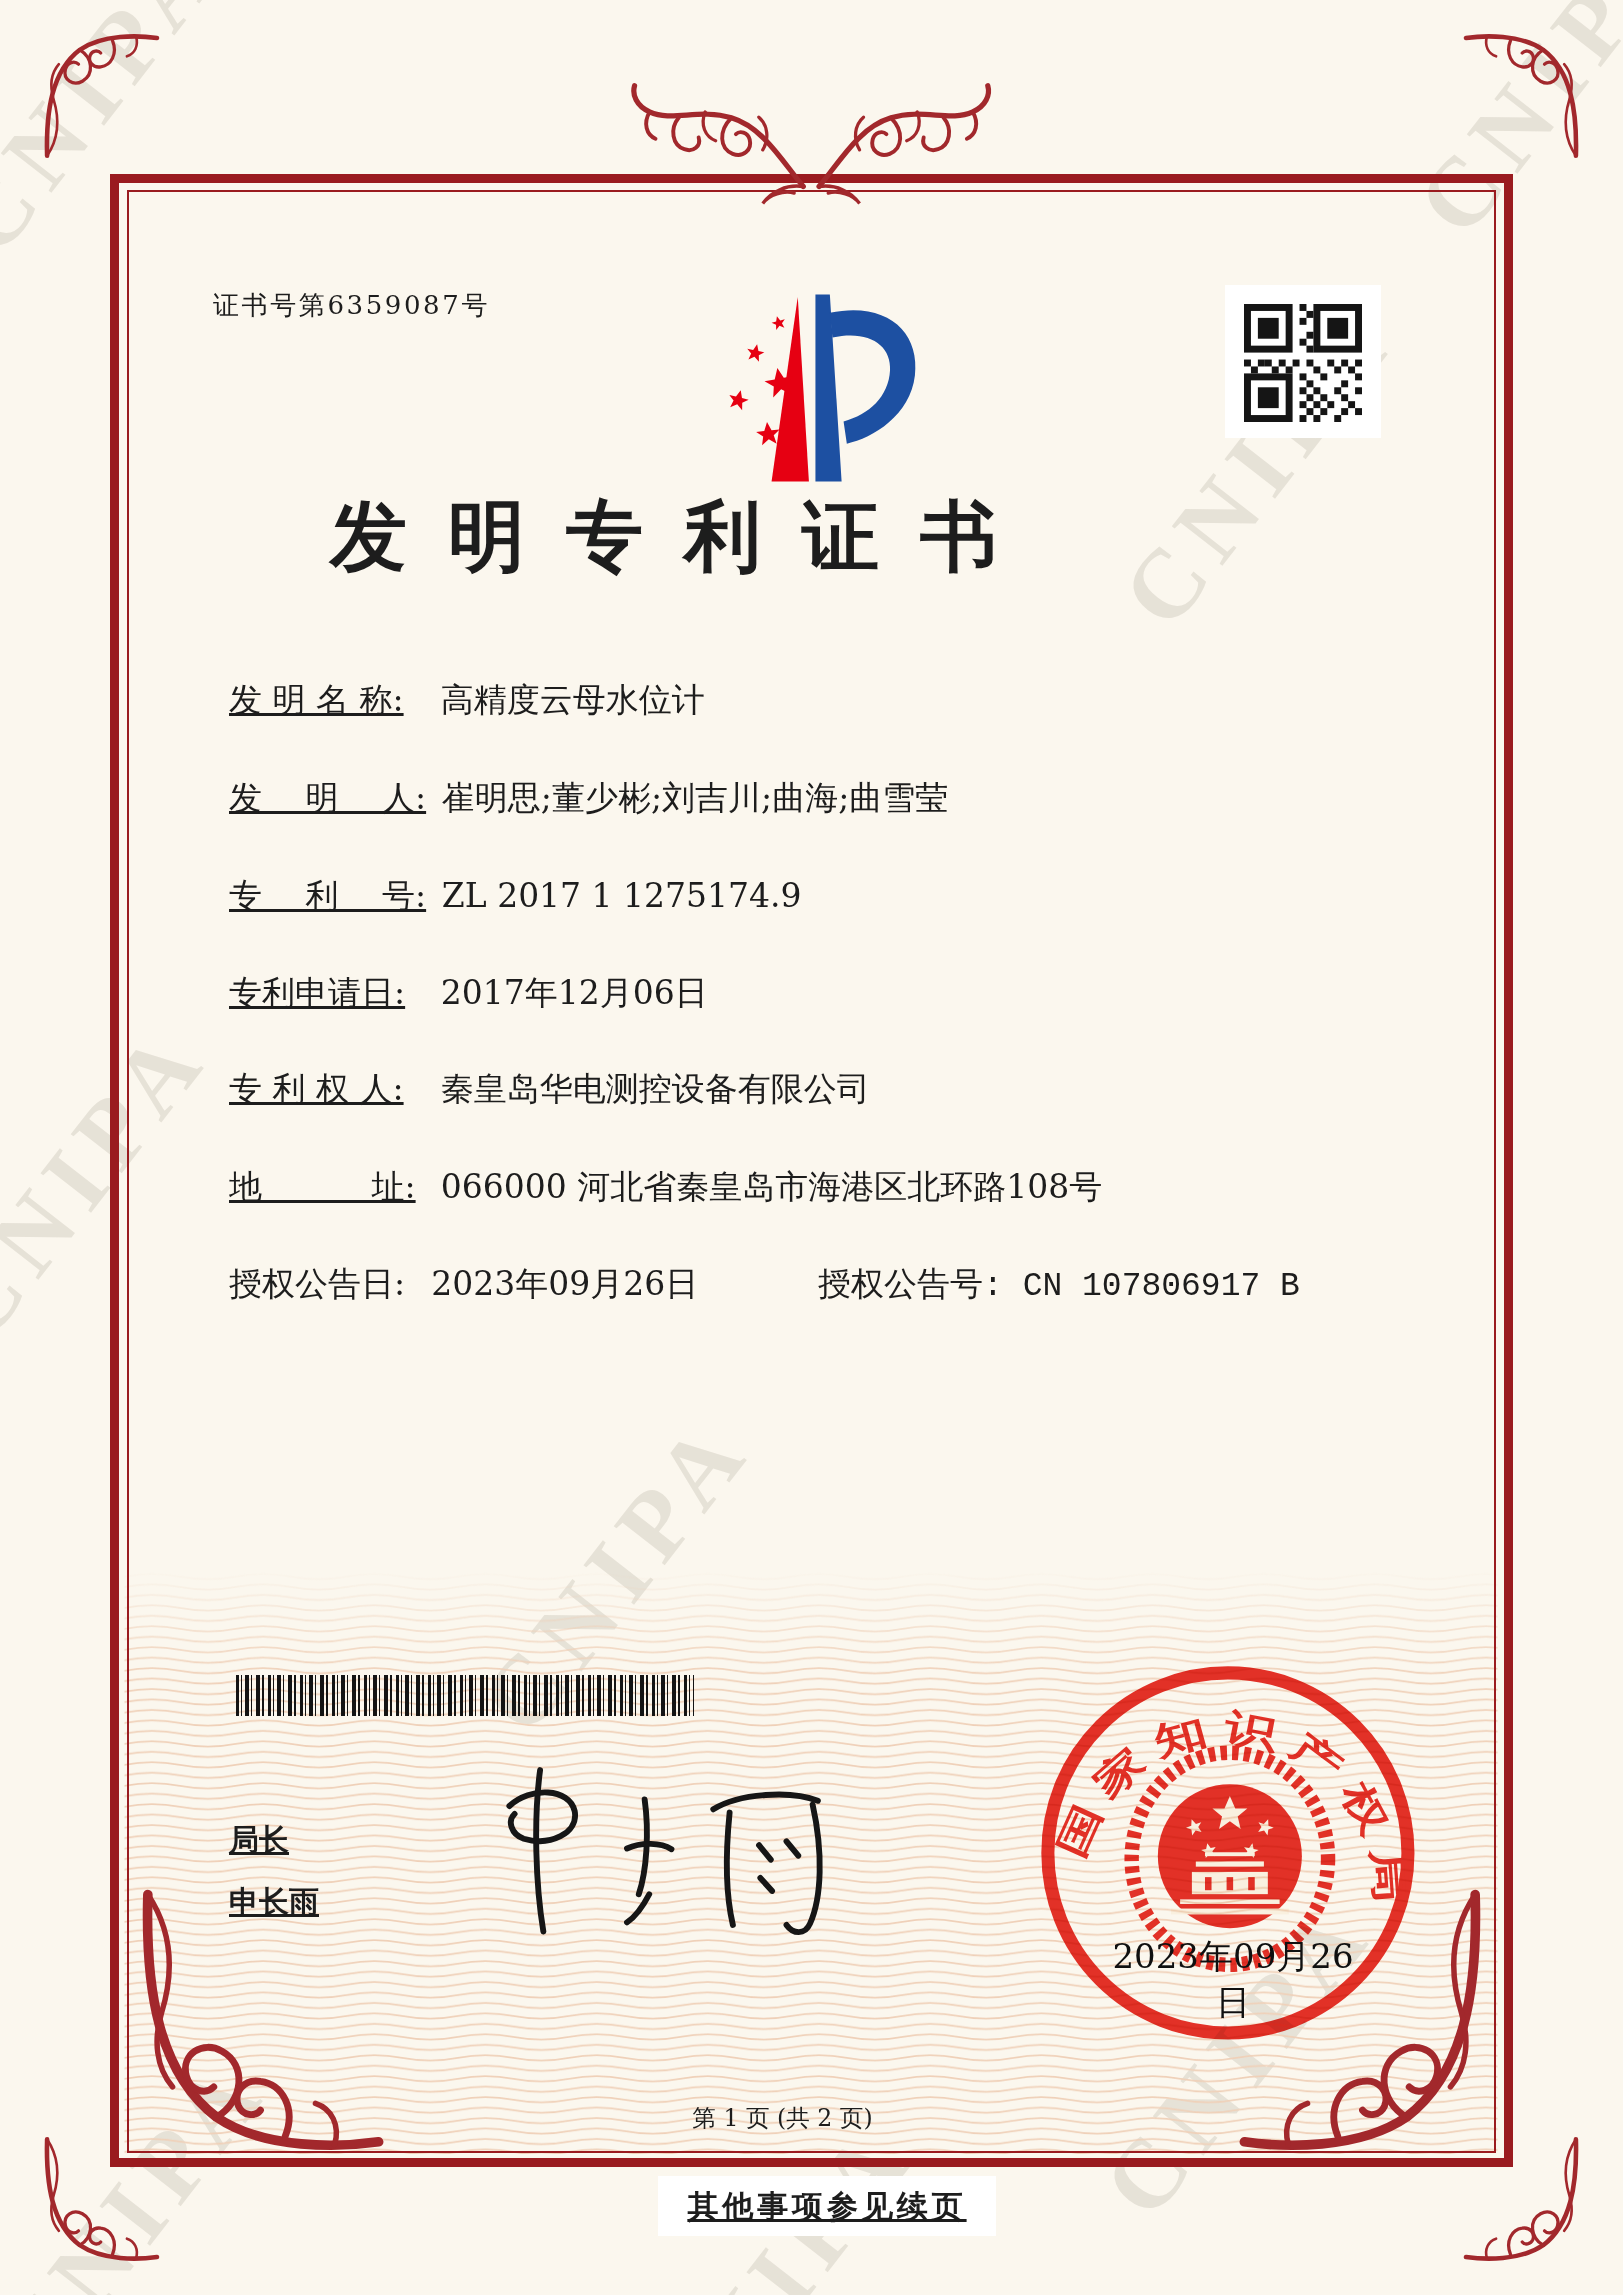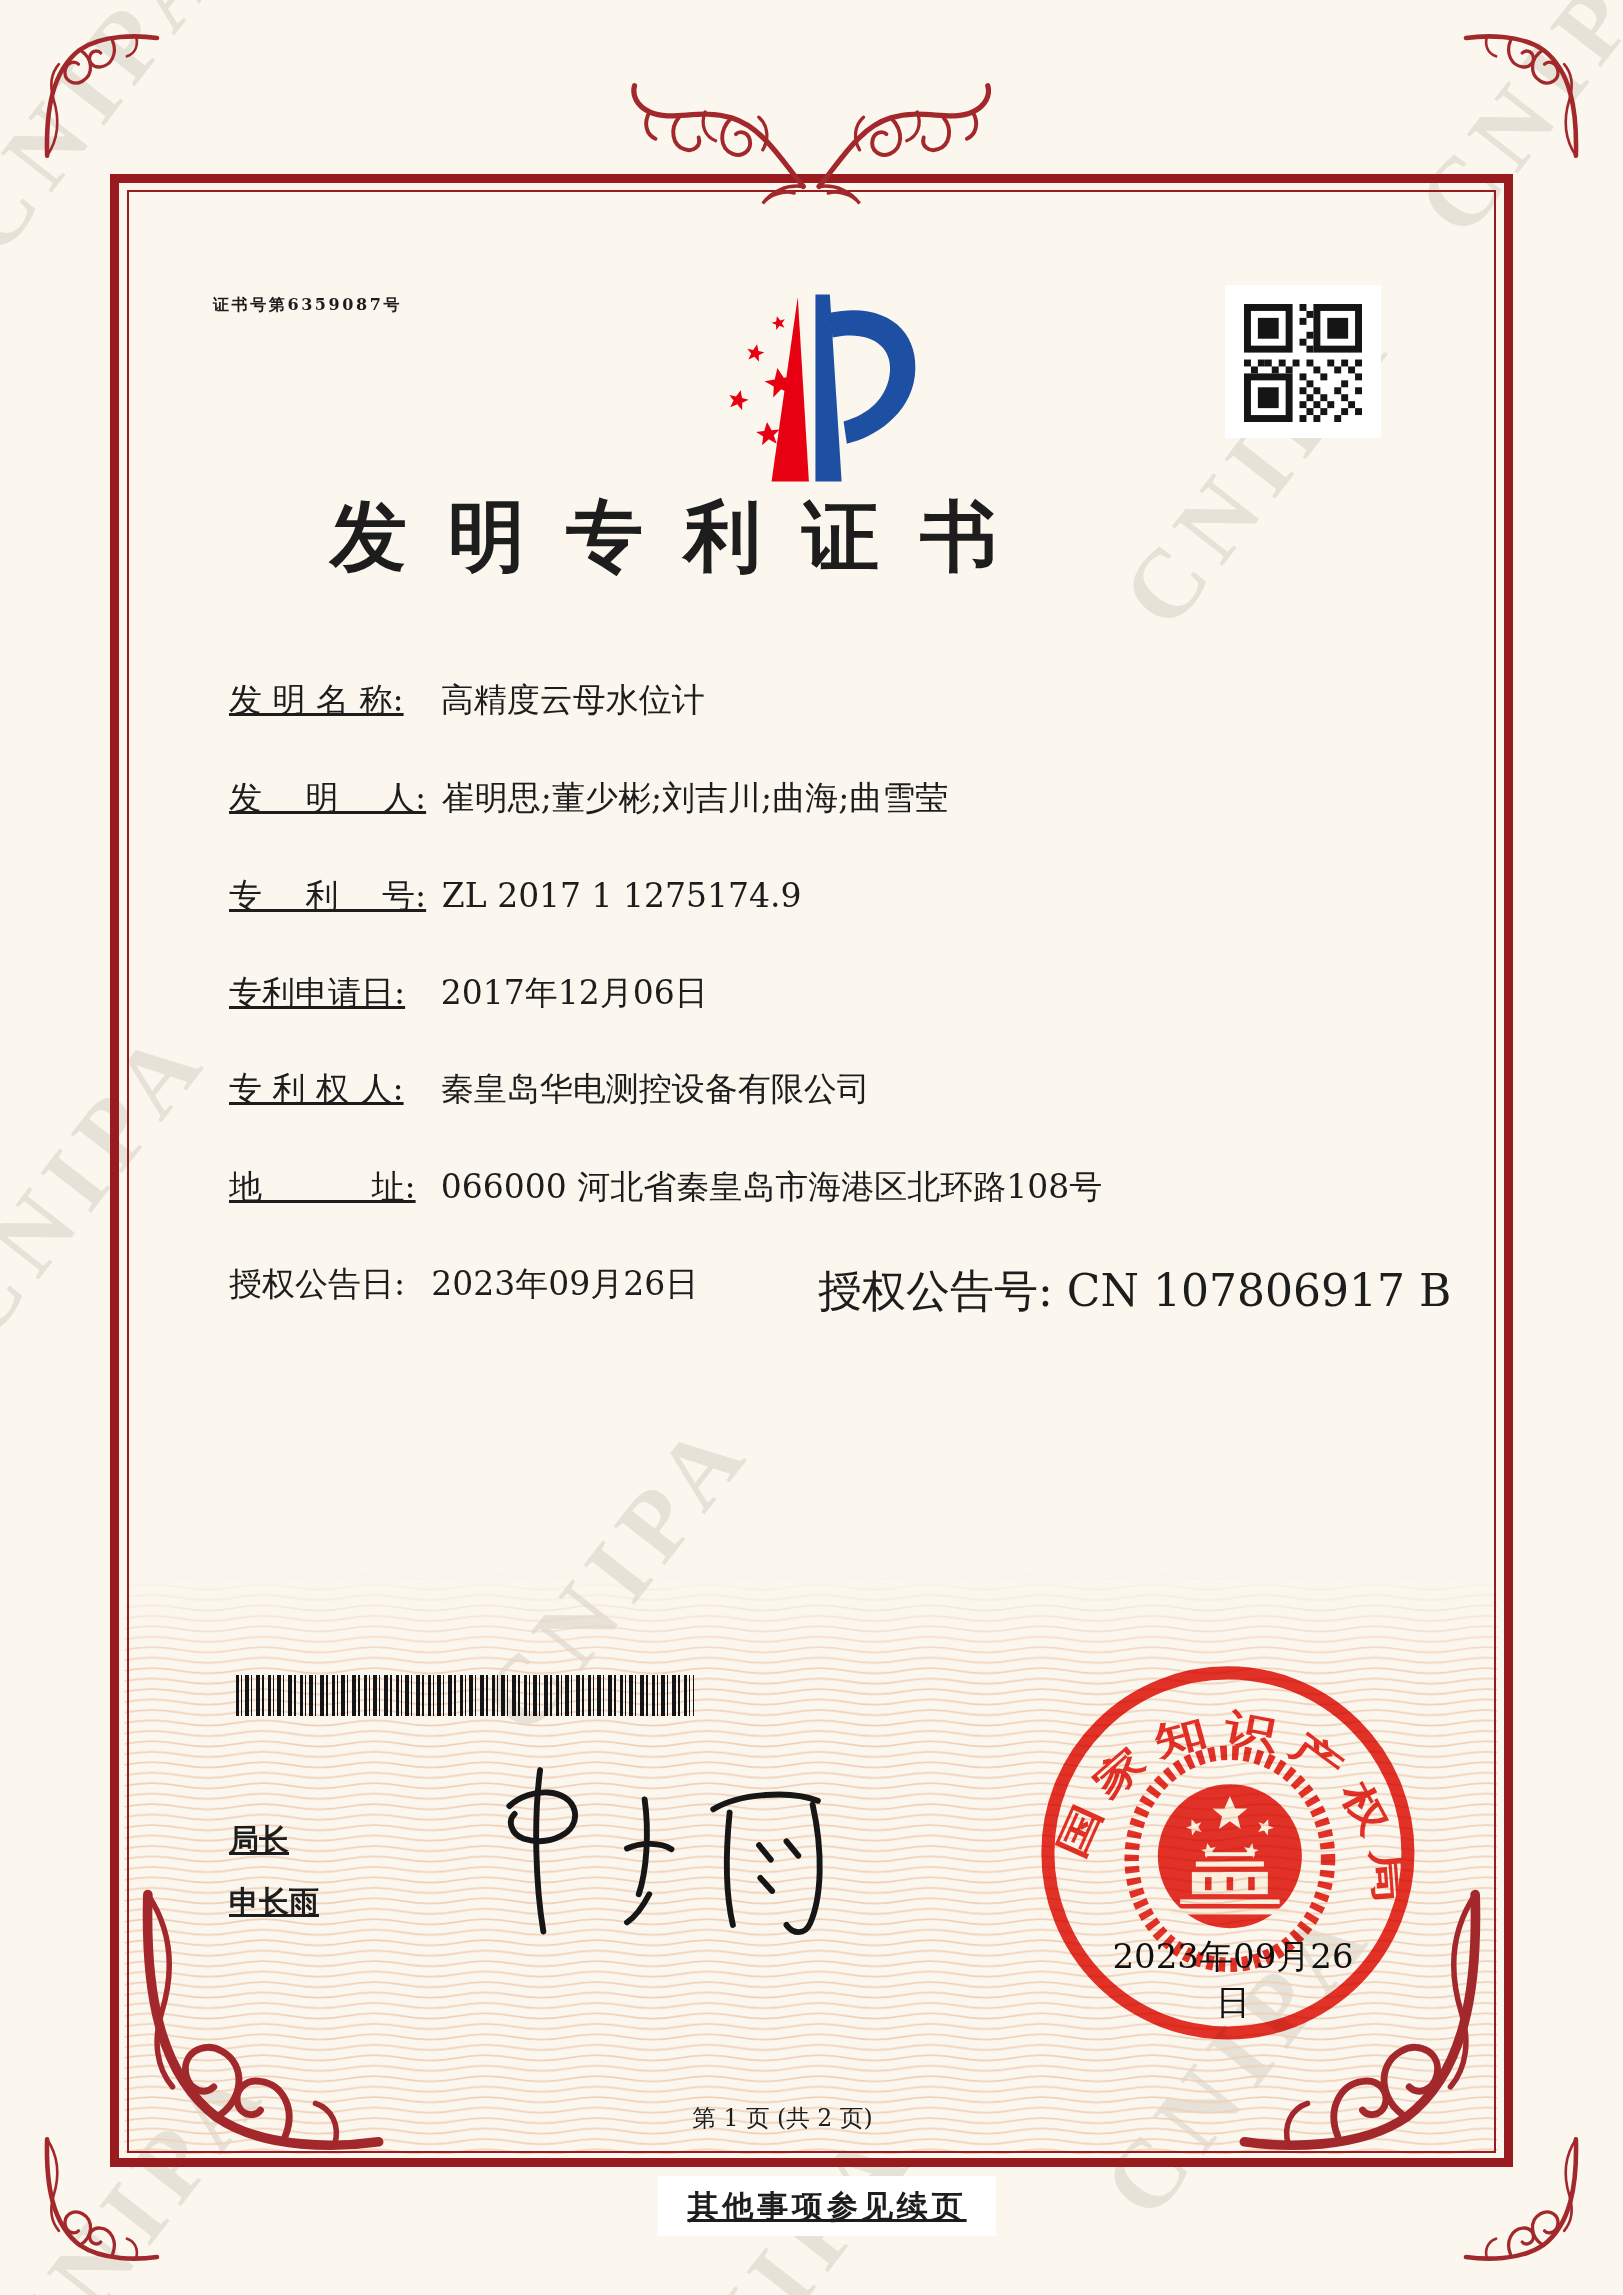--- a/index.html
+++ b/index.html
@@ -11,27 +11,27 @@
       font-size:98px;letter-spacing:13px;color:#b9b3a4;opacity:.30;transform:rotate(-52deg);white-space:nowrap;}
   
   #waves-layer{position:absolute;left:124px;top:1570px;z-index:2;}
   
   .frame-thick{position:absolute;left:110px;top:174px;width:1403px;height:1993px;
       border:9.2px solid #9a1b1f;box-sizing:border-box;z-index:3;}
   .frame-thin{position:absolute;left:127px;top:190px;width:1369px;height:1963px;
       border:2px solid #9a1b1f;box-sizing:border-box;z-index:3;}
   #ornaments{position:absolute;left:0;top:0;z-index:4;pointer-events:none;}
   .content{z-index:5;}
-  .cert-no{left:213px;top:295px;font-size:16px;letter-spacing:2.6px;font-weight:bold;}
+  .cert-no{left:213px;top:288px;font-size:26px;letter-spacing:2.6px;}
   .title{left:0;top:486px;width:1327px;text-align:center;font-size:77px;font-weight:bold;
          letter-spacing:41px;text-indent:41px;}
   .frow{left:229px;font-size:33px;white-space:nowrap;}
   .frow .lab{display:inline-block;min-width:196px;text-decoration:underline;}
   .frow .val{margin-left:15.7px;margin-top:31px;}
-  .grant2{left:818px;font-size:44px;white-space:nowrap;}
+  .grant2{left:818px;font-size:33px;white-space:nowrap;font-family:Liberation Mono, monospace;}
   .paras{left:196px;top:1336px;width:1240px;font-size:30px;line-height:46px;text-align:justify;}
   .paras p{margin:0 0 14.4px 0;text-indent:60px;}
   .barcode{left:236px;top:1675px;width:458px;height:41px;z-index:5;
      background:repeating-linear-gradient(90deg,
        #141414 0 2.6px,rgba(0,0,0,0) 2.6px 4.6px,
        #141414 4.6px 5.9px,rgba(0,0,0,0) 5.9px 9.2px,
        #141414 9.2px 13px,rgba(0,0,0,0) 13px 15px,
        #141414 15px 16.4px,rgba(0,0,0,0) 16.4px 19.6px,
        #141414 19.6px 24px,rgba(0,0,0,0) 24px 26px,
        #141414 26px 28px,rgba(0,0,0,0) 28px 32px);}

